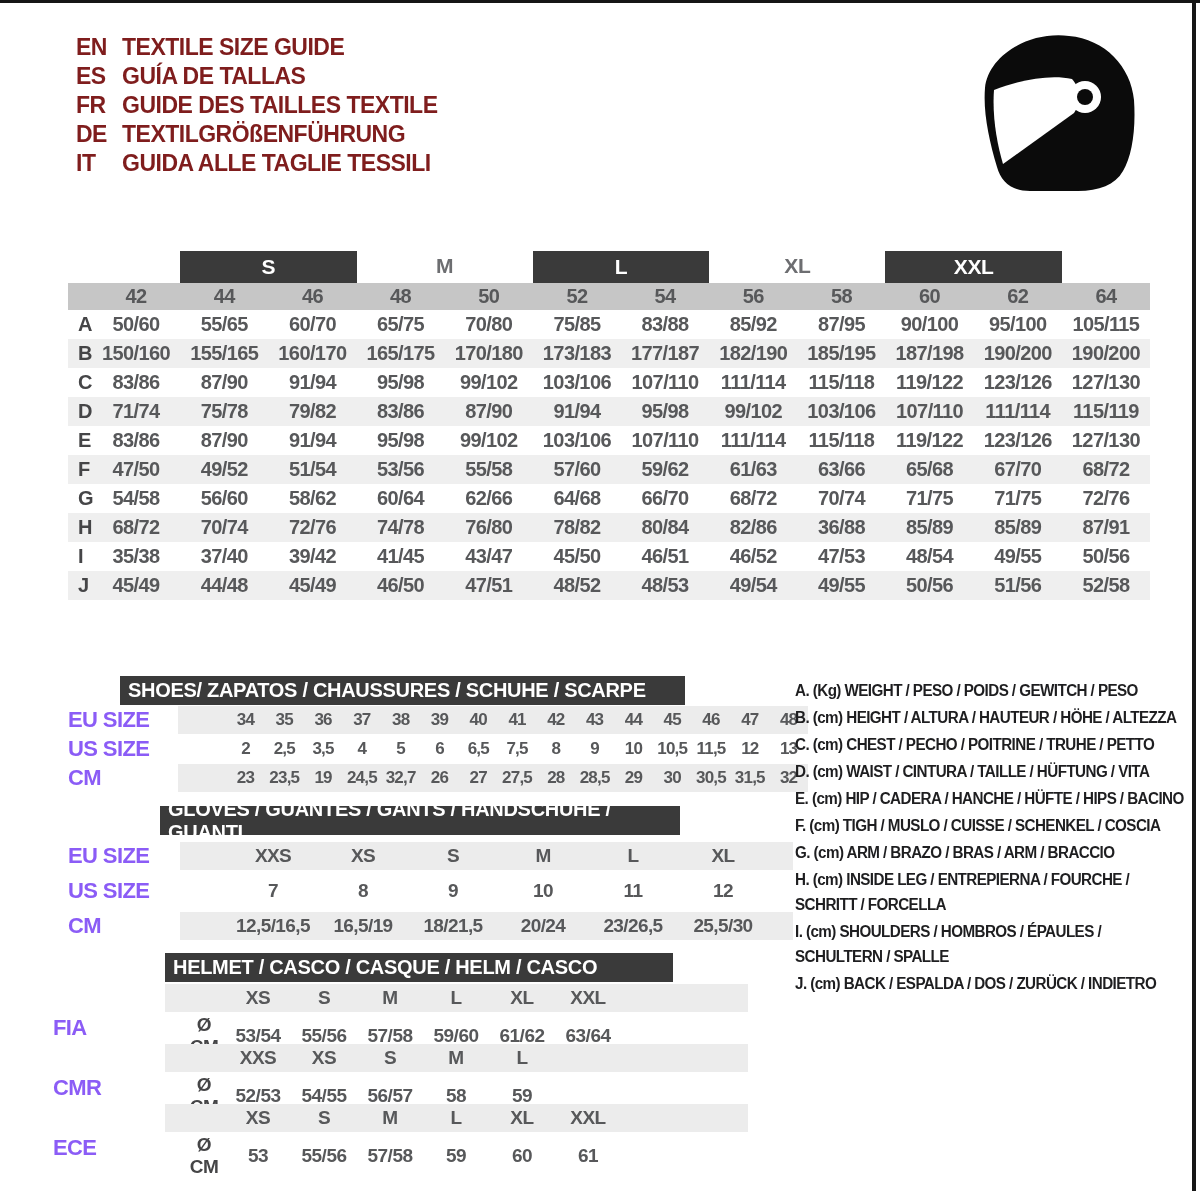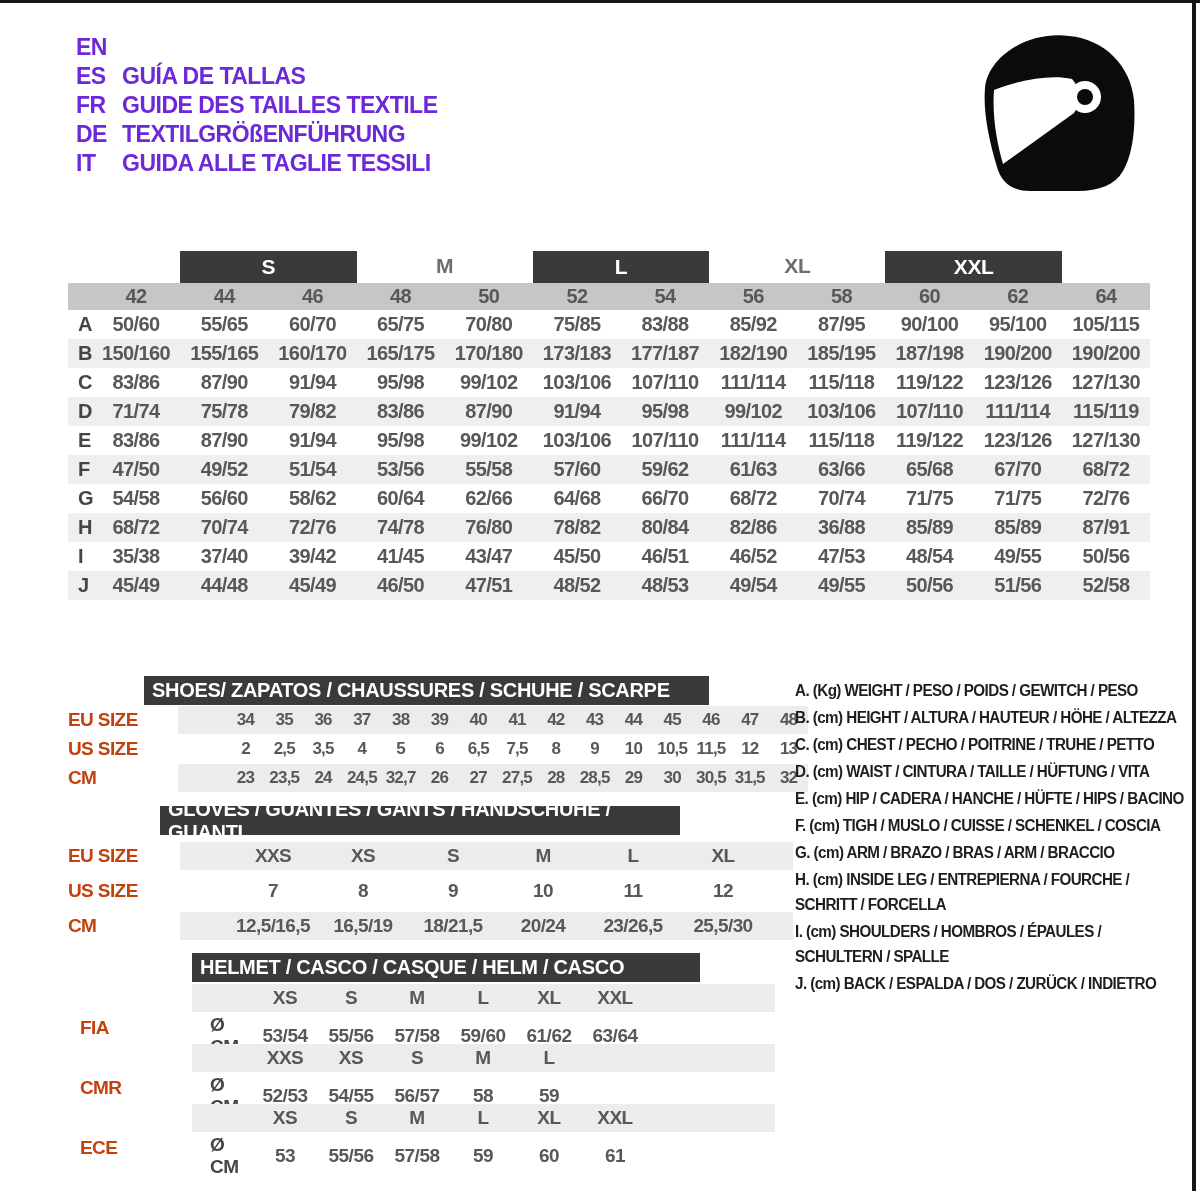--- a/index.html
+++ b/index.html
@@ -5,21 +5,21 @@
   html,body{margin:0;padding:0;background:#fff;}
   .stage{
     position:relative;width:1200px;height:1200px;background:#fff;overflow:hidden;
     font-family:"Liberation Sans","DejaVu Sans",sans-serif;font-stretch:condensed;
   }
   .frame-top{position:absolute;left:0;top:0;width:1200px;height:3px;background:#161616;}
   .frame-right{position:absolute;left:1192px;top:0;width:4px;height:1191px;background:#161616;}
 
   
   .langs{position:absolute;left:76px;top:33px;}
-  .lang{display:flex;height:29px;align-items:center;font-weight:bold;font-size:23px;color:#6d28d9;letter-spacing:-0.5px;}
+  .lang{display:flex;height:29px;align-items:center;font-weight:bold;font-size:23px;color:#7f1d1d;letter-spacing:-0.5px;}
   .lcode{width:46px;}
 
   
   .helmet-art{position:absolute;left:972px;top:30px;width:172px;height:168px;}
 
   
   .main-table{position:absolute;left:68px;top:249px;width:1082px;}
   .grp-row,.num-row,.trow{display:grid;grid-template-columns:24px repeat(12,1fr);}
   .grp-row{height:34px;}
   .grp{display:flex;align-items:center;justify-content:center;font-weight:bold;font-size:21px;letter-spacing:-0.3px;}
@@ -31,40 +31,40 @@
   .grp-row .grp:nth-child(4){grid-column:9 / span 2;}
   .grp-row .grp:nth-child(5){grid-column:11 / span 2;}
   .num-row{height:27px;background:#c6c6c6;}
   .cell{display:flex;align-items:center;justify-content:center;font-weight:bold;font-size:20px;color:#57585a;letter-spacing:-0.6px;}
   .trow{height:29px;}
   .trow .letter{display:flex;align-items:center;padding-left:10px;font-weight:bold;font-size:20px;color:#454547;}
   .main-table > .trow:nth-child(even){background:#efefef;}
 
   
   .sec-title{height:29px;background:#3a3a3a;color:#fff;font-weight:bold;font-size:20px;display:flex;align-items:center;padding-left:8px;letter-spacing:-0.3px;}
-  .rlabel{width:112px;display:flex;align-items:center;font-weight:bold;font-size:19px;color:#c2410c;letter-spacing:-0.6px;}
+  .rlabel{width:112px;display:flex;align-items:center;font-weight:bold;font-size:22px;color:#8b5cf6;letter-spacing:-0.6px;}
 
   
   .shoes{position:absolute;left:68px;top:676px;width:740px;}
-  .shoes .sec-title{margin-left:76px;width:557px;}
+  .shoes .sec-title{margin-left:52px;width:557px;}
   .srow{display:flex;margin-top:1px;}
   .sband{height:28px;display:grid;padding-left:48px;}
   .sband[data-shaded="true"]{background:#ececec;}
   .shoes .sband{width:592px;grid-template-columns:repeat(15,1fr);}
   .scell{display:flex;align-items:center;justify-content:center;font-weight:bold;font-size:17px;color:#57585a;letter-spacing:-0.8px;}
 
   
   .gloves{position:absolute;left:68px;top:806px;width:740px;}
   .gloves .sec-title{margin-left:92px;width:512px;}
   .gloves .srow{margin-top:7px;}
   .gloves .sband{width:565px;grid-template-columns:repeat(6,90px) 1fr;}
   .gloves .scell{font-size:19px;letter-spacing:-0.6px;}
 
   
-  .helmet-sec{position:absolute;left:80px;top:953px;width:740px;}
+  .helmet-sec{position:absolute;left:53px;top:953px;width:740px;text-align:center;}
   .helmet-sec .sec-title{margin-left:112px;width:500px;}
   .hrow{display:flex;margin-top:2px;}
   .hband{width:583px;height:28px;display:grid;grid-template-columns:60px repeat(6,66px) 1fr;}
   .hrow.sizes .hband{background:#ececec;}
   .hcell{display:flex;align-items:center;justify-content:center;font-weight:bold;font-size:19px;color:#57585a;letter-spacing:-0.5px;}
   .unit-cell{justify-content:flex-start;padding-left:18px;color:#454547;}
 
   
   .legend{position:absolute;left:795px;top:678px;width:412px;color:#1e1e20;font-weight:bold;}
   .lentry{font-size:16px;line-height:25px;letter-spacing:-0.6px;margin-bottom:2px;transform:scaleX(0.95);transform-origin:left center;}
@@ -73,20 +73,21 @@
 <body>
 
 <div class="stage">
   <div class="frame-top"></div>
   <div class="frame-right"></div>
 
   <div class="langs">
 
       <div class="lang">
         <span class="lcode">EN</span>
+        <span class="llabel">TEXTILE SIZE GUIDE</span>
       </div>
 
       <div class="lang">
         <span class="lcode">ES</span>
         <span class="llabel">GUÍA DE TALLAS</span>
       </div>
 
       <div class="lang">
         <span class="lcode">FR</span>
         <span class="llabel">GUIDE DES TAILLES TEXTILE</span>
@@ -537,21 +538,21 @@
       </div>
 
       <div class="srow">
         <div class="rlabel">CM</div>
         <div class="sband" data-shaded="true">
 
             <div class="scell">23</div>
 
             <div class="scell">23,5</div>
 
-            <div class="scell">24</div>
+            <div class="scell">19</div>
 
             <div class="scell">24,5</div>
 
             <div class="scell">32,7</div>
 
             <div class="scell">26</div>
 
             <div class="scell">27</div>
 
             <div class="scell">27,5</div>

